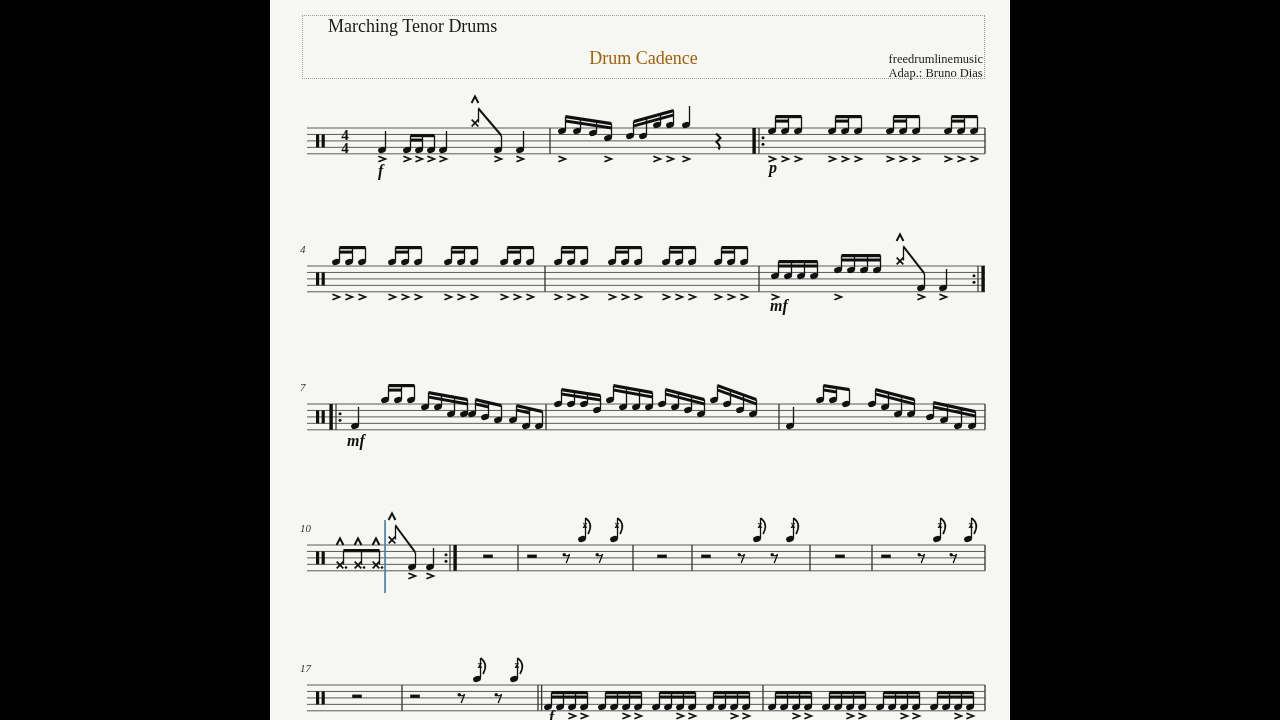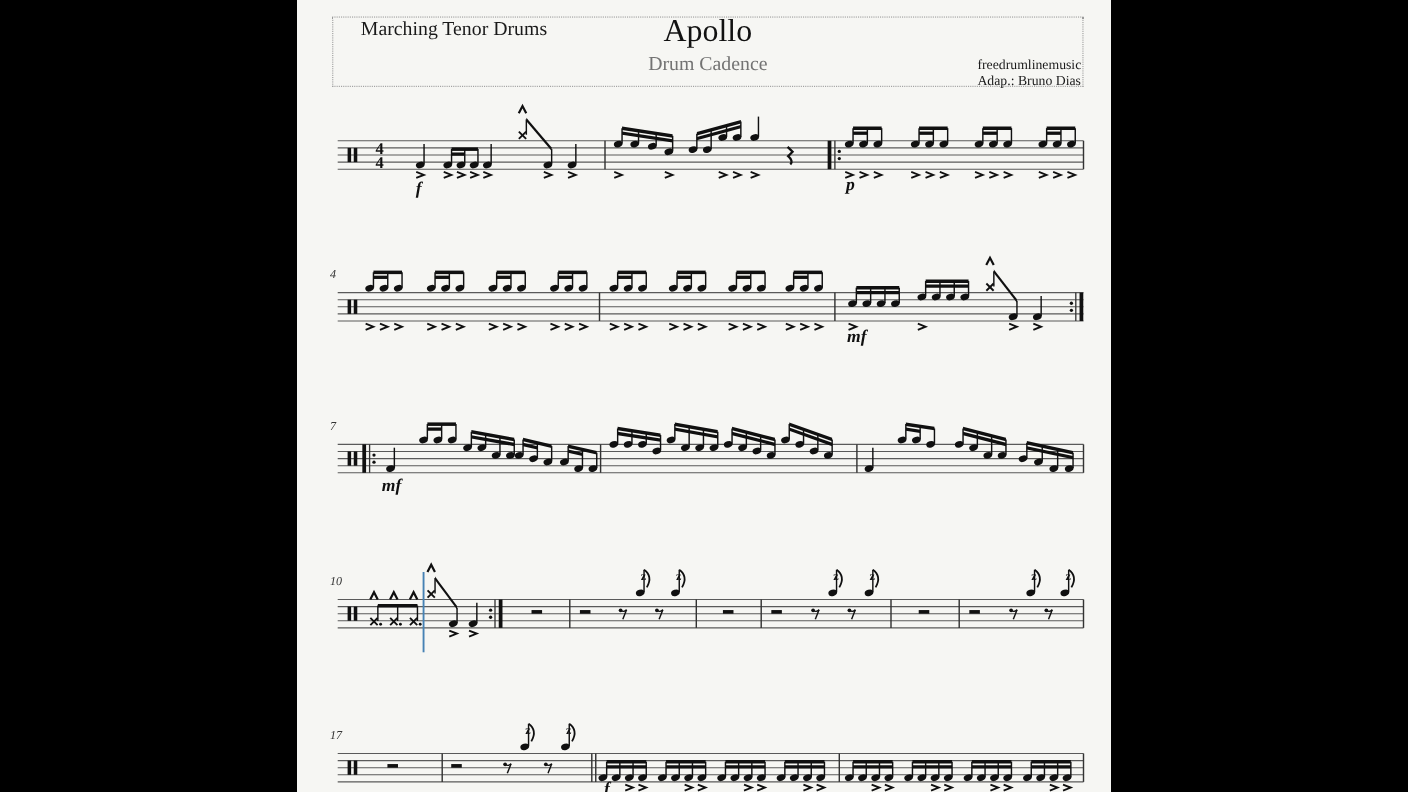--- a/index.html
+++ b/index.html
@@ -1,31 +1,30 @@
 <!DOCTYPE html>
 <html><head>
 <meta charset="utf-8">
 <style>
   html,body{margin:0;padding:0;width:1280px;height:720px;overflow:hidden;background:#000;}
   .page{position:absolute;left:270px;top:0;width:740px;height:720px;background:#f6f6f3;}
   .title-frame{position:absolute;left:32px;top:15px;width:683px;height:64px;border:1px dotted #9a9a9a;box-sizing:border-box;}
   .instrument{position:absolute;left:3px;top:0px;font:18px "Liberation Serif","DejaVu Serif",serif;color:#1a1a1a;margin-left:22px;}
   .title{position:absolute;left:0;top:-4px;width:100%;text-align:center;font:29px "Liberation Serif","DejaVu Serif",serif;color:#111;}
-  .subtitle{position:absolute;left:0;top:32px;width:100%;text-align:center;font:18px "Liberation Serif","DejaVu Serif",serif;color:#737373;}
+  .subtitle{position:absolute;left:0;top:32px;width:100%;text-align:center;font:18px "Liberation Serif","DejaVu Serif",serif;color:#a16207;}
   .credits{position:absolute;right:1px;top:36px;text-align:left;font:12.5px "Liberation Serif","DejaVu Serif",serif;color:#1a1a1a;line-height:14px;}
   #score-svg{position:absolute;left:0;top:0;}
   text{user-select:none;}
 </style>
 </head>
 <body>
 
 <div class="page">
   <div class="title-frame">
     <div class="instrument">Marching Tenor Drums</div>
-    <div class="title">Apollo</div>
     <div class="subtitle">Drum Cadence</div>
     <div class="credits">
       <div>freedrumlinemusic</div>
       <div>Adap.: Bruno Dias</div>
     </div>
   </div>
 </div>
 
 <svg id="score-svg" width="1280" height="720">
     <g>

